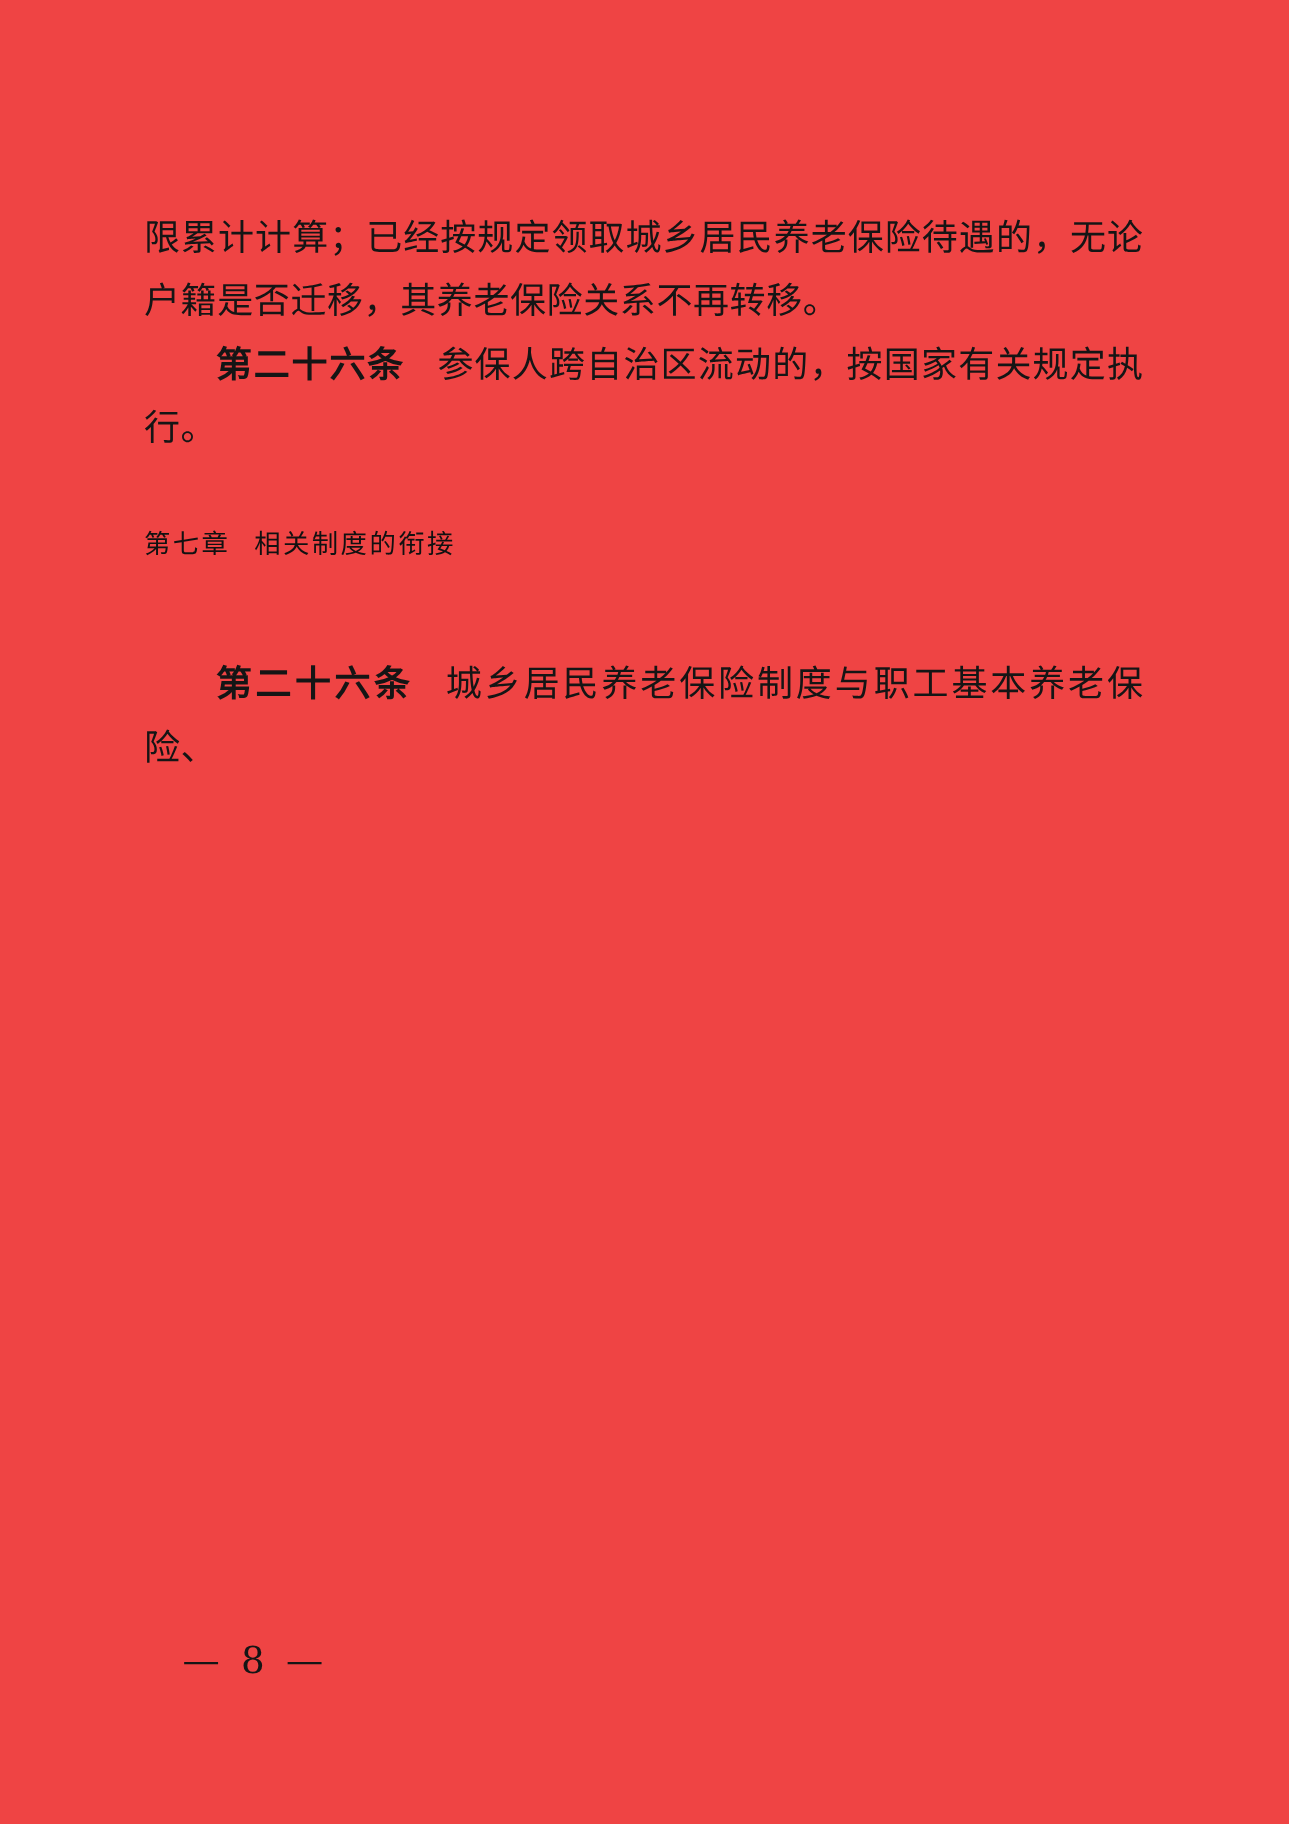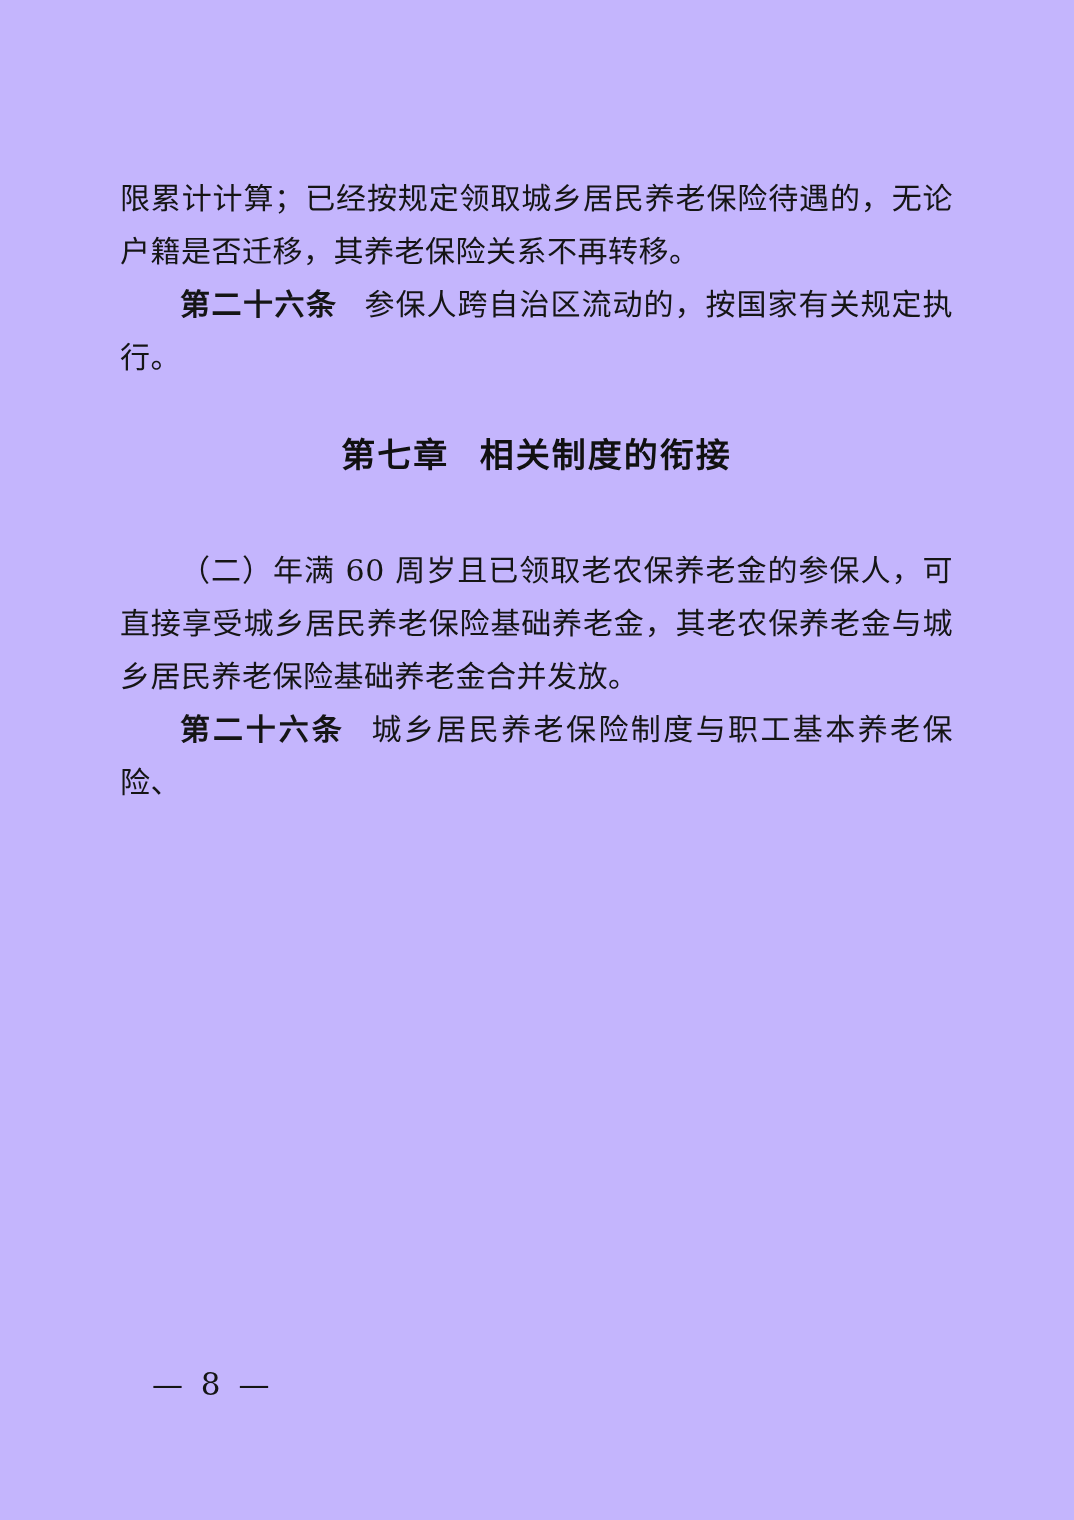--- a/index.html
+++ b/index.html
@@ -10,21 +10,21 @@
     height: 1520px;
     background: #ffffff;
     position: relative;
     overflow: hidden;
     font-family: "DejaVu Serif", "Liberation Serif", serif;
     color: #151515;
   }
   .page {
     position: absolute;
     inset: 0;
-    background: #c4b5fd;
+    background: #ef4444;
   }
   .content {
     position: absolute;
     left: 120px;
     top: 172px;
     width: 833px;
   }
   p.para {
     margin: 0;
     font-size: 30px;
@@ -37,25 +37,24 @@
   p.indent { text-indent: 2em; }
   .article-lead {
     font-family: Liberation Sans, sans-serif;
     font-weight: bold;
     letter-spacing: 1px;
     margin-right: 0.9em;
     white-space: nowrap;
   }
   h2.chapter {
     margin: 44px 0 62px 0;
-    font-size: 34px;
+    font-size: 22px;
     line-height: 54px;
-    font-weight: bold;
+    font-weight: normal;
     font-family: "DejaVu Sans", "Liberation Sans", sans-serif;
-    text-align: center;
     letter-spacing: 2px;
     color: #111111;
   }
   .chapter-num { margin-right: 0.9em; }
   .footer {
     position: absolute;
     left: 152px;
     top: 1366px;
     font-size: 31px;
     letter-spacing: 4px;
@@ -77,23 +76,20 @@
       <span class="article-lead">第二十六条</span><span>参保人跨自治区流动的，按国家有关规定执行。</span>
     </p>
 
     <h2 class="chapter">
       <span class="chapter-num">第七章</span><span>相关制度的衔接</span>
     </h2>
 
 
 
 
-    <p class="para indent">
-      <span>（二）年满 60 周岁且已领取老农保养老金的参保人，可直接享受城乡居民养老保险基础养老金，其老农保养老金与城乡居民养老保险基础养老金合并发放。</span>
-    </p>
 
 
     <p class="para indent">
       <span class="article-lead">第二十六条</span><span>城乡居民养老保险制度与职工基本养老保险、</span>
     </p>
 
   </div>
 
   <div class="footer">— 8 —</div>
 </div>

